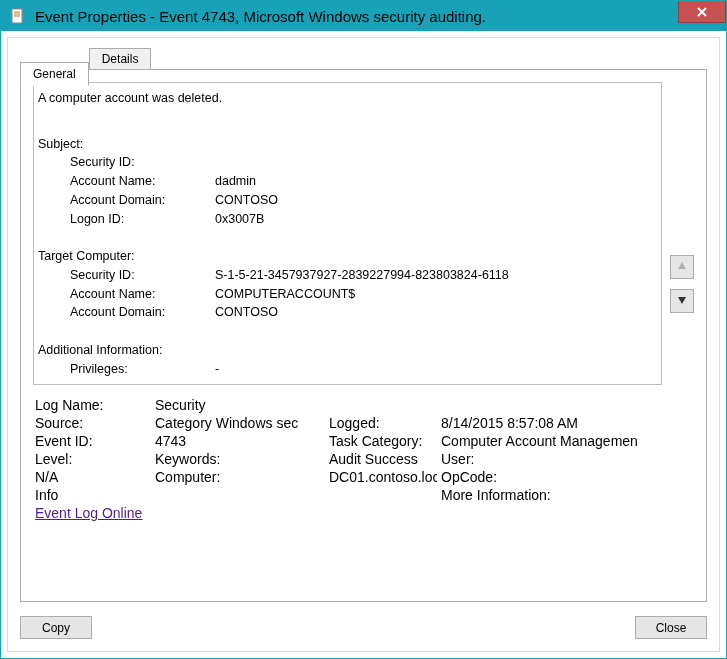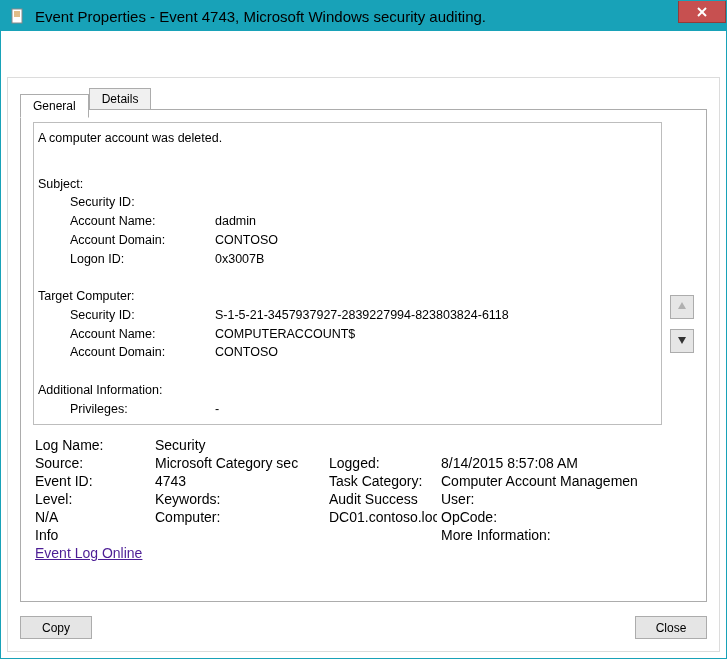--- a/index.html
+++ b/index.html
@@ -10,21 +10,20 @@
     color: #000;
     background: #fff;
   }
   .window {
     width: 727px;
     height: 659px;
     border: 1px solid #18a2b8;
     background: #fff;
     display: flex;
     flex-direction: column;
-    gap: 40px;
   }
   .titlebar {
     height: 30px;
     background: #18a2b8;
     display: flex;
     align-items: center;
     padding-left: 8px;
     position: relative;
   }
   .titlebar-icon {
@@ -76,21 +75,21 @@
     background: #f0f0f0;
     font-size: 12px;
     margin-right: 0px;
     cursor: pointer;
     position: relative;
   }
   .tab.active {
     background: #fff;
     border-bottom: 1px solid #fff;
     z-index: 2;
-    top: 8px;
+    top: 16px;
     margin-top: -2px;
     padding-top: 4px;
     padding-bottom: 4px;
   }
   .tab:not(.active) {
     margin-top: 0;
   }
 
   .tab-content {
     border: 1px solid #acacac;
@@ -273,21 +272,21 @@
               </span>
             </div>
           </div>
         </div>
 
         <div class="info-grid">
           <div>Log Name:</div>
           <div style="grid-column: span 3">Security</div>
 
           <div>Source:</div>
-          <div>Microsoft Category sec</div>
+          <div>Category Windows sec</div>
           <div>Logged:</div>
           <div>8/14/2015 8:57:08 AM</div>
 
           <div>Event ID:</div>
           <div>4743</div>
           <div>Task Category:</div>
           <div>Computer Account Managemen</div>
 
           <div>Level:</div>
           <div>Keywords:</div>

